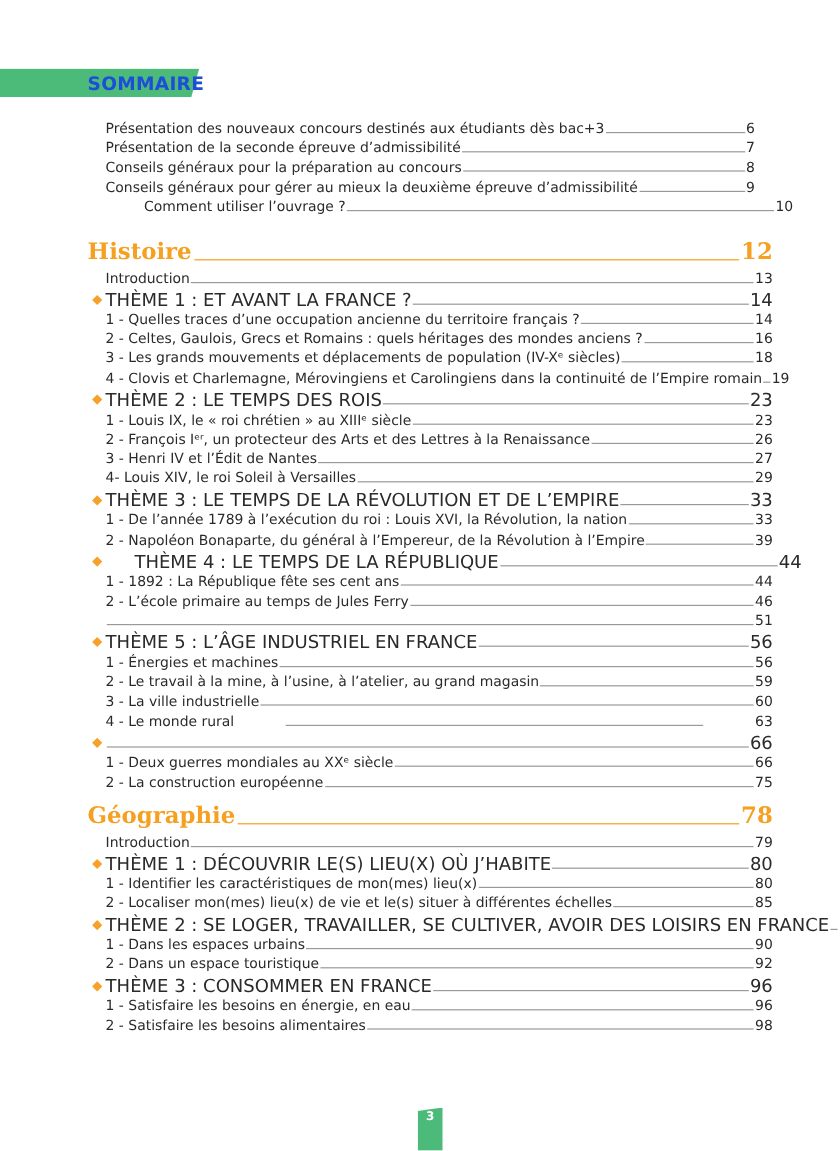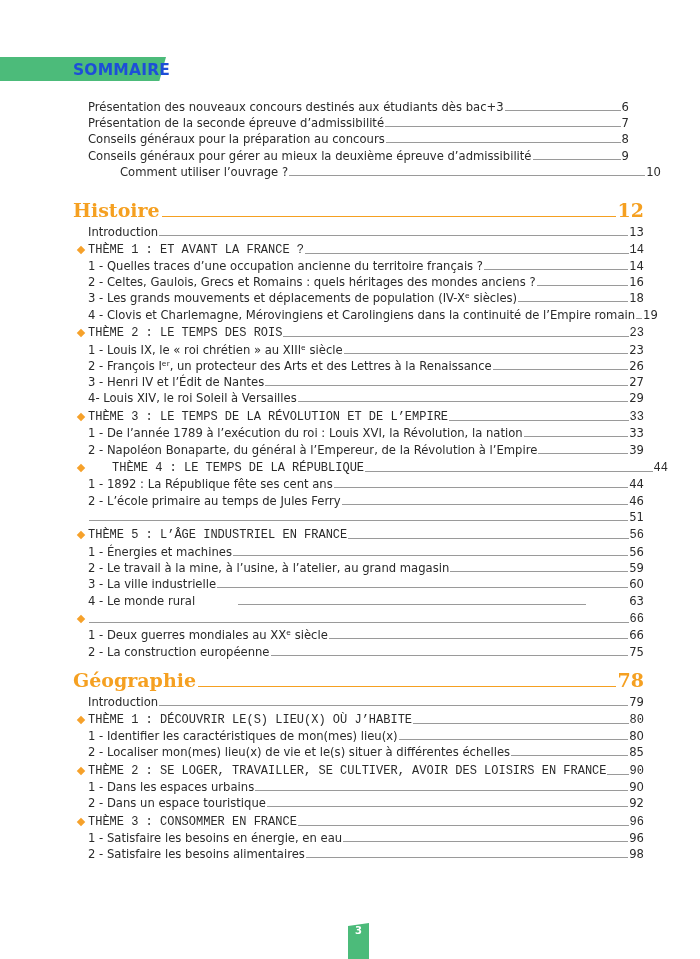--- a/index.html
+++ b/index.html
@@ -18,21 +18,21 @@
   }
   .toc-row {
     position: absolute; display: flex; align-items: flex-end;
     font-size: 11.6px; line-height: 14px; height: 16px; white-space: nowrap;
   }
   .toc-row .lbl { flex: 0 0 auto; }
   .toc-row .leader {
     flex: 1 1 auto; border-bottom: 1px solid #9a9a9a; margin: 0 1px 3px 1px; min-width: 6px;
   }
   .toc-row .pg { flex: 0 0 auto; text-align: right; }
-  .toc-row.theme { font-size: 12px; font-family: Liberation Mono, monospace; }
+  .toc-row.theme { font-size: 15px; }
   .bullet {
     position: absolute; width: 6px; height: 6px; background: #f6a12a; transform: rotate(45deg);
   }
   .section-row {
     position: absolute; left: 73px; width: 571px; display: flex; align-items: flex-end;
     height: 26px; color: #f5a021; font-family: "DejaVu Serif", serif; font-weight: bold; font-size: 19px; justify-content: center;
   }
   .section-row .leader { flex: 1 1 auto; border-bottom: 1px solid #f5a021; margin: 0 2px 4px 2px; }
   .page-tab {
     position: absolute; left: 348px; top: 923px; width: 21px; height: 36px; background: #4cbb7a;

